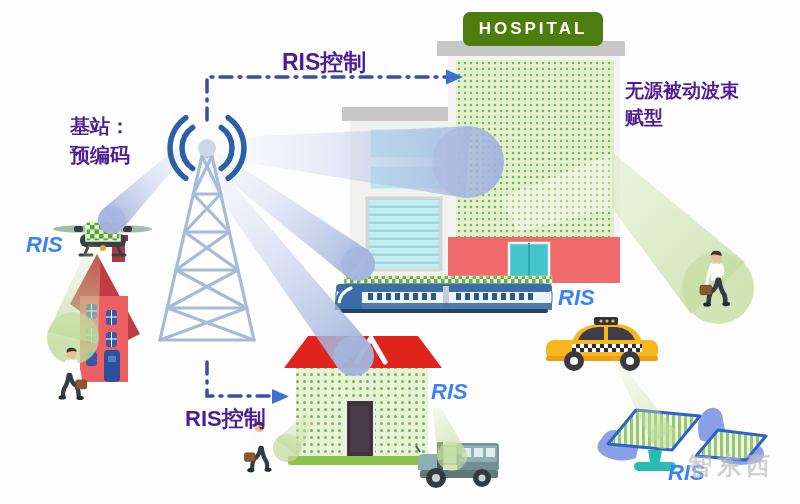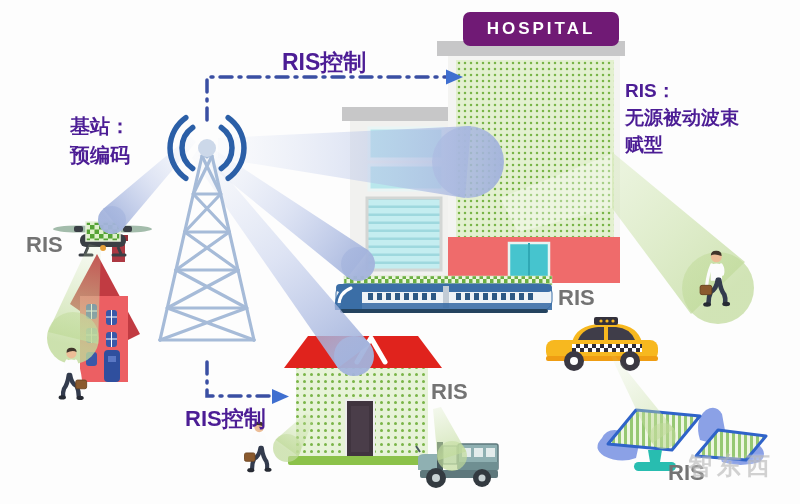--- a/index.html
+++ b/index.html
@@ -4,27 +4,27 @@
 <style>
   html,body{margin:0;padding:0;background:#fff;}
   #canvas{position:relative;width:800px;height:504px;background:#fdfdfd;overflow:hidden;
           font-family:"Liberation Sans",sans-serif;}
   #scene{position:absolute;left:0;top:0;}
   .lbl{position:absolute;color:#4c1d95;font-weight:700;line-height:1.45;}
   .base-lbl{left:70px;top:112px;font-size:20px;}
   .top-ctrl{left:282px;top:46px;font-size:23px;}
   .bottom-ctrl{left:185px;top:403px;font-size:22px;}
   .ris-note{left:625px;top:78px;font-size:19px;line-height:1.42;}
-  .ris-small{position:absolute;font-size:22px;font-weight:600;color:#737373;line-height:1;}
+  .ris-small{position:absolute;font-size:22px;font-weight:600;color:#3b82f6;line-height:1;font-style:italic;}
   .ris-drone{left:26px;top:234px;}
   .ris-train{left:558px;top:287px;}
   .ris-building{left:431px;top:381px;}
   .ris-solar{left:668px;top:462px;}
-  .hospital-sign{position:absolute;left:463px;top:12px;width:156px;height:34px;
-     background:#701a75;border-radius:7px;color:#fff;font-weight:700;font-size:17px;
+  .hospital-sign{position:absolute;left:463px;top:12px;width:140px;height:34px;
+     background:#4d7c0f;border-radius:7px;color:#fff;font-weight:700;font-size:17px;
      letter-spacing:3px;display:flex;align-items:center;justify-content:center;}
   .watermark{position:absolute;left:688px;top:450px;font-size:24px;font-weight:700;
      letter-spacing:5px;color:rgba(148,148,148,0.42);text-shadow:0 0 2px rgba(255,255,255,0.6);}
 </style>
 </head>
 <body>
 
 <div id="canvas">
 
 <svg id="scene" width="800" height="504" viewBox="0 0 800 504">
@@ -332,21 +332,20 @@
 
 <div class="lbl base-lbl">
   <div>基站：</div>
   <div>预编码</div>
 </div>
 
 <div class="lbl top-ctrl">RIS控制</div>
 <div class="lbl bottom-ctrl">RIS控制</div>
 
 <div class="lbl ris-note">
-  <div>RIS：</div>
   <div>无源被动波束</div>
   <div>赋型</div>
 </div>
 
 <div class="ris-small ris-drone">RIS</div>
 <div class="ris-small ris-train">RIS</div>
 <div class="ris-small ris-building">RIS</div>
 <div class="ris-small ris-solar">RIS</div>
 
 <div class="watermark">智东西</div>

